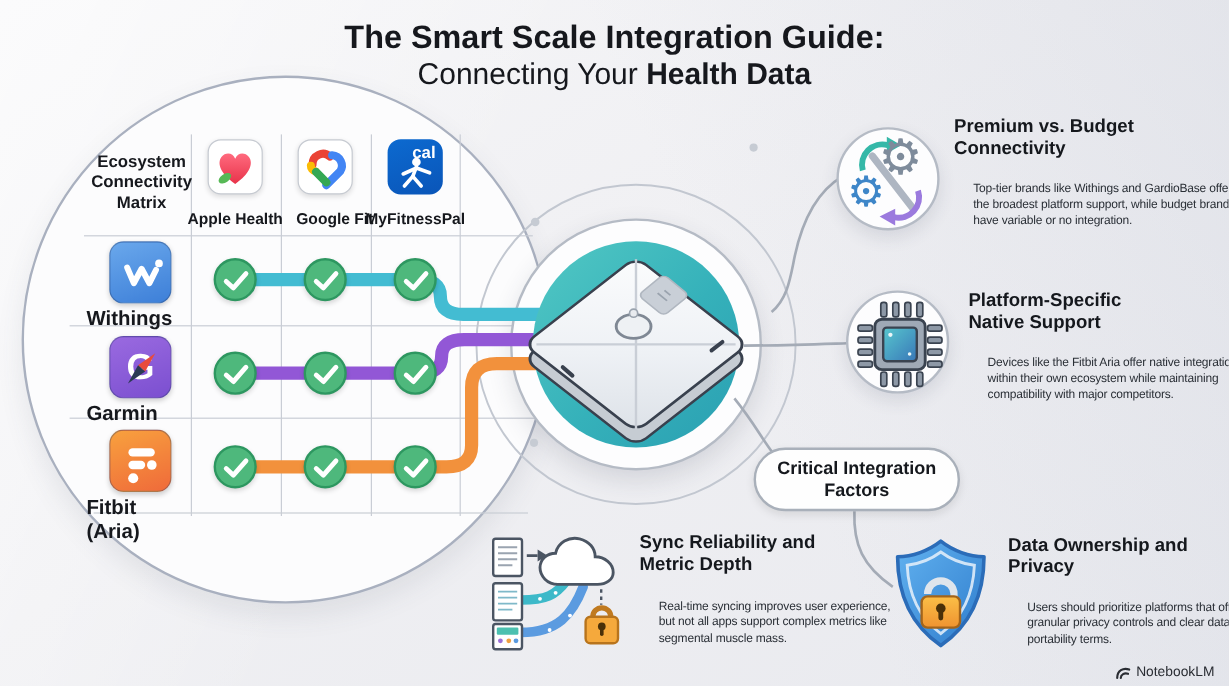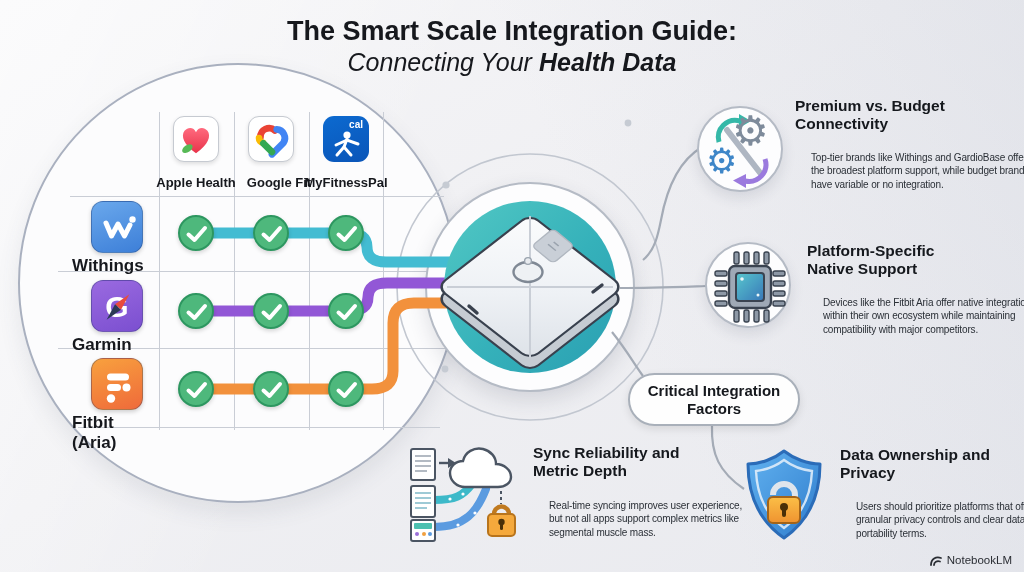--- a/index.html
+++ b/index.html
@@ -6,40 +6,40 @@
   #canvas{position:relative;width:1024px;height:572px;overflow:hidden;
     font-family:"Liberation Sans",sans-serif;
     background:linear-gradient(150deg,#f6f6f8 0%,#f0f0f3 45%,#e8e9ee 100%);}
   #canvas::before{content:"";position:absolute;inset:0;
     background:linear-gradient(115deg,rgba(255,255,255,.6) 0%,rgba(255,255,255,0) 38%),
                linear-gradient(245deg,rgba(205,209,220,.35) 0%,rgba(205,209,220,0) 42%);}
   .abs{position:absolute;}
   
   .title{left:0;top:16px;width:1024px;text-align:center;color:#16181d;z-index:2;}
   .title .t1{font-size:27px;font-weight:700;line-height:1.18;}
-  .title .t2{font-size:25px;line-height:1.18;font-style:italic;}
+  .title .t2{font-size:25px;line-height:1.18;}
   .title .t2 .pre{font-weight:400;margin-right:7px;}
   .title .t2 .emp{font-weight:700;}
   
   .big-circle{left:18px;top:63px;width:440px;height:440px;border-radius:50%;
     background:#fcfcfd;border:2px solid #a9b0bf;box-sizing:border-box;
     box-shadow:0 10px 22px rgba(70,80,100,.10);z-index:1;}
   .gridline{background:#c9cdd5;z-index:2;}
   .gv{width:1px;top:112px;height:318px;}
   .gh{height:1px;}
   .corner-label{left:62px;top:126px;width:112px;text-align:center;font-weight:700;
     font-size:14px;line-height:1.22;color:#16181d;z-index:2;}
   .col-icon{width:46px;height:46px;border-radius:11px;z-index:2;box-sizing:border-box;}
   .col-label{top:175px;text-align:center;font-weight:700;font-size:13px;color:#16181d;z-index:2;}
   .row-icon{width:52px;height:52px;border-radius:12px;z-index:2;box-sizing:border-box;
     border:1px solid rgba(40,60,100,.35);box-shadow:0 2px 4px rgba(0,0,0,.18);}
   .row-label{text-align:left;font-weight:700;font-size:17px;color:#16181d;z-index:2;}
   .white-tile{background:#ffffff;border:1px solid #c6cad1;box-shadow:0 2px 4px rgba(0,0,0,.12);}
   .mfp-tile{background:linear-gradient(160deg,#0c6ad0,#0a55b8);position:absolute;}
-  .mfp-cal{position:absolute;right:6px;top:3px;color:#fff;font-weight:700;font-size:10px;}
+  .mfp-cal{position:absolute;right:6px;top:3px;color:#fff;font-weight:700;font-size:14px;}
   .withings-tile{background:linear-gradient(160deg,#6aa8ec,#3d7fd8);}
   .garmin-tile{background:linear-gradient(160deg,#9a6ae0,#7b4fd0);}
   .garmin-g{position:absolute;left:0;top:0;width:100%;height:52px;line-height:52px;
     text-align:center;color:#fff;font-weight:700;font-size:30px;}
   .fitbit-tile{background:linear-gradient(160deg,#f8a13e,#ef6a3a);}
   
   .check{position:absolute;width:36px;height:36px;border-radius:50%;background:#4eb87c;
     border:2px solid #2d9760;box-sizing:border-box;z-index:4;box-shadow:0 2px 4px rgba(0,0,0,.16);}
   .check svg{display:block;}
   .check polyline{fill:none;stroke:#fff;stroke-width:4;stroke-linecap:round;stroke-linejoin:round;}
@@ -84,20 +84,21 @@
 
   <div class="abs gridline gv" style="left:159px"></div>
   <div class="abs gridline gv" style="left:234px"></div>
   <div class="abs gridline gv" style="left:309px"></div>
   <div class="abs gridline gv" style="left:383px"></div>
   <div class="abs gridline gh" style="left:70px;top:196px;width:374px"></div>
   <div class="abs gridline gh" style="left:58px;top:271px;width:396px"></div>
   <div class="abs gridline gh" style="left:58px;top:348px;width:396px"></div>
   <div class="abs gridline gh" style="left:78px;top:427px;width:362px"></div>
 
+  <div class="abs corner-label">Ecosystem Connectivity Matrix</div>
 
   <div class="abs col-icon white-tile" style="left:173px;top:116px">
     <svg width="44" height="44" viewBox="0 0 46 46">
       <defs>
           <linearGradient id="heartG" x1="0" y1="0" x2="0" y2="1">
         <stop offset="0" stop-color="#ff6a7e"></stop>
             <stop offset="1" stop-color="#e8334a"></stop>
           </linearGradient>
         </defs>
       <path d="M23 38 C10 29 7 20 11 14.5 C14.5 10 21 10.5 23 16 C25 10.5 31.5 10 35 14.5 C39 20 36 29 23 38 Z" fill="url(#heartG)"></path>

